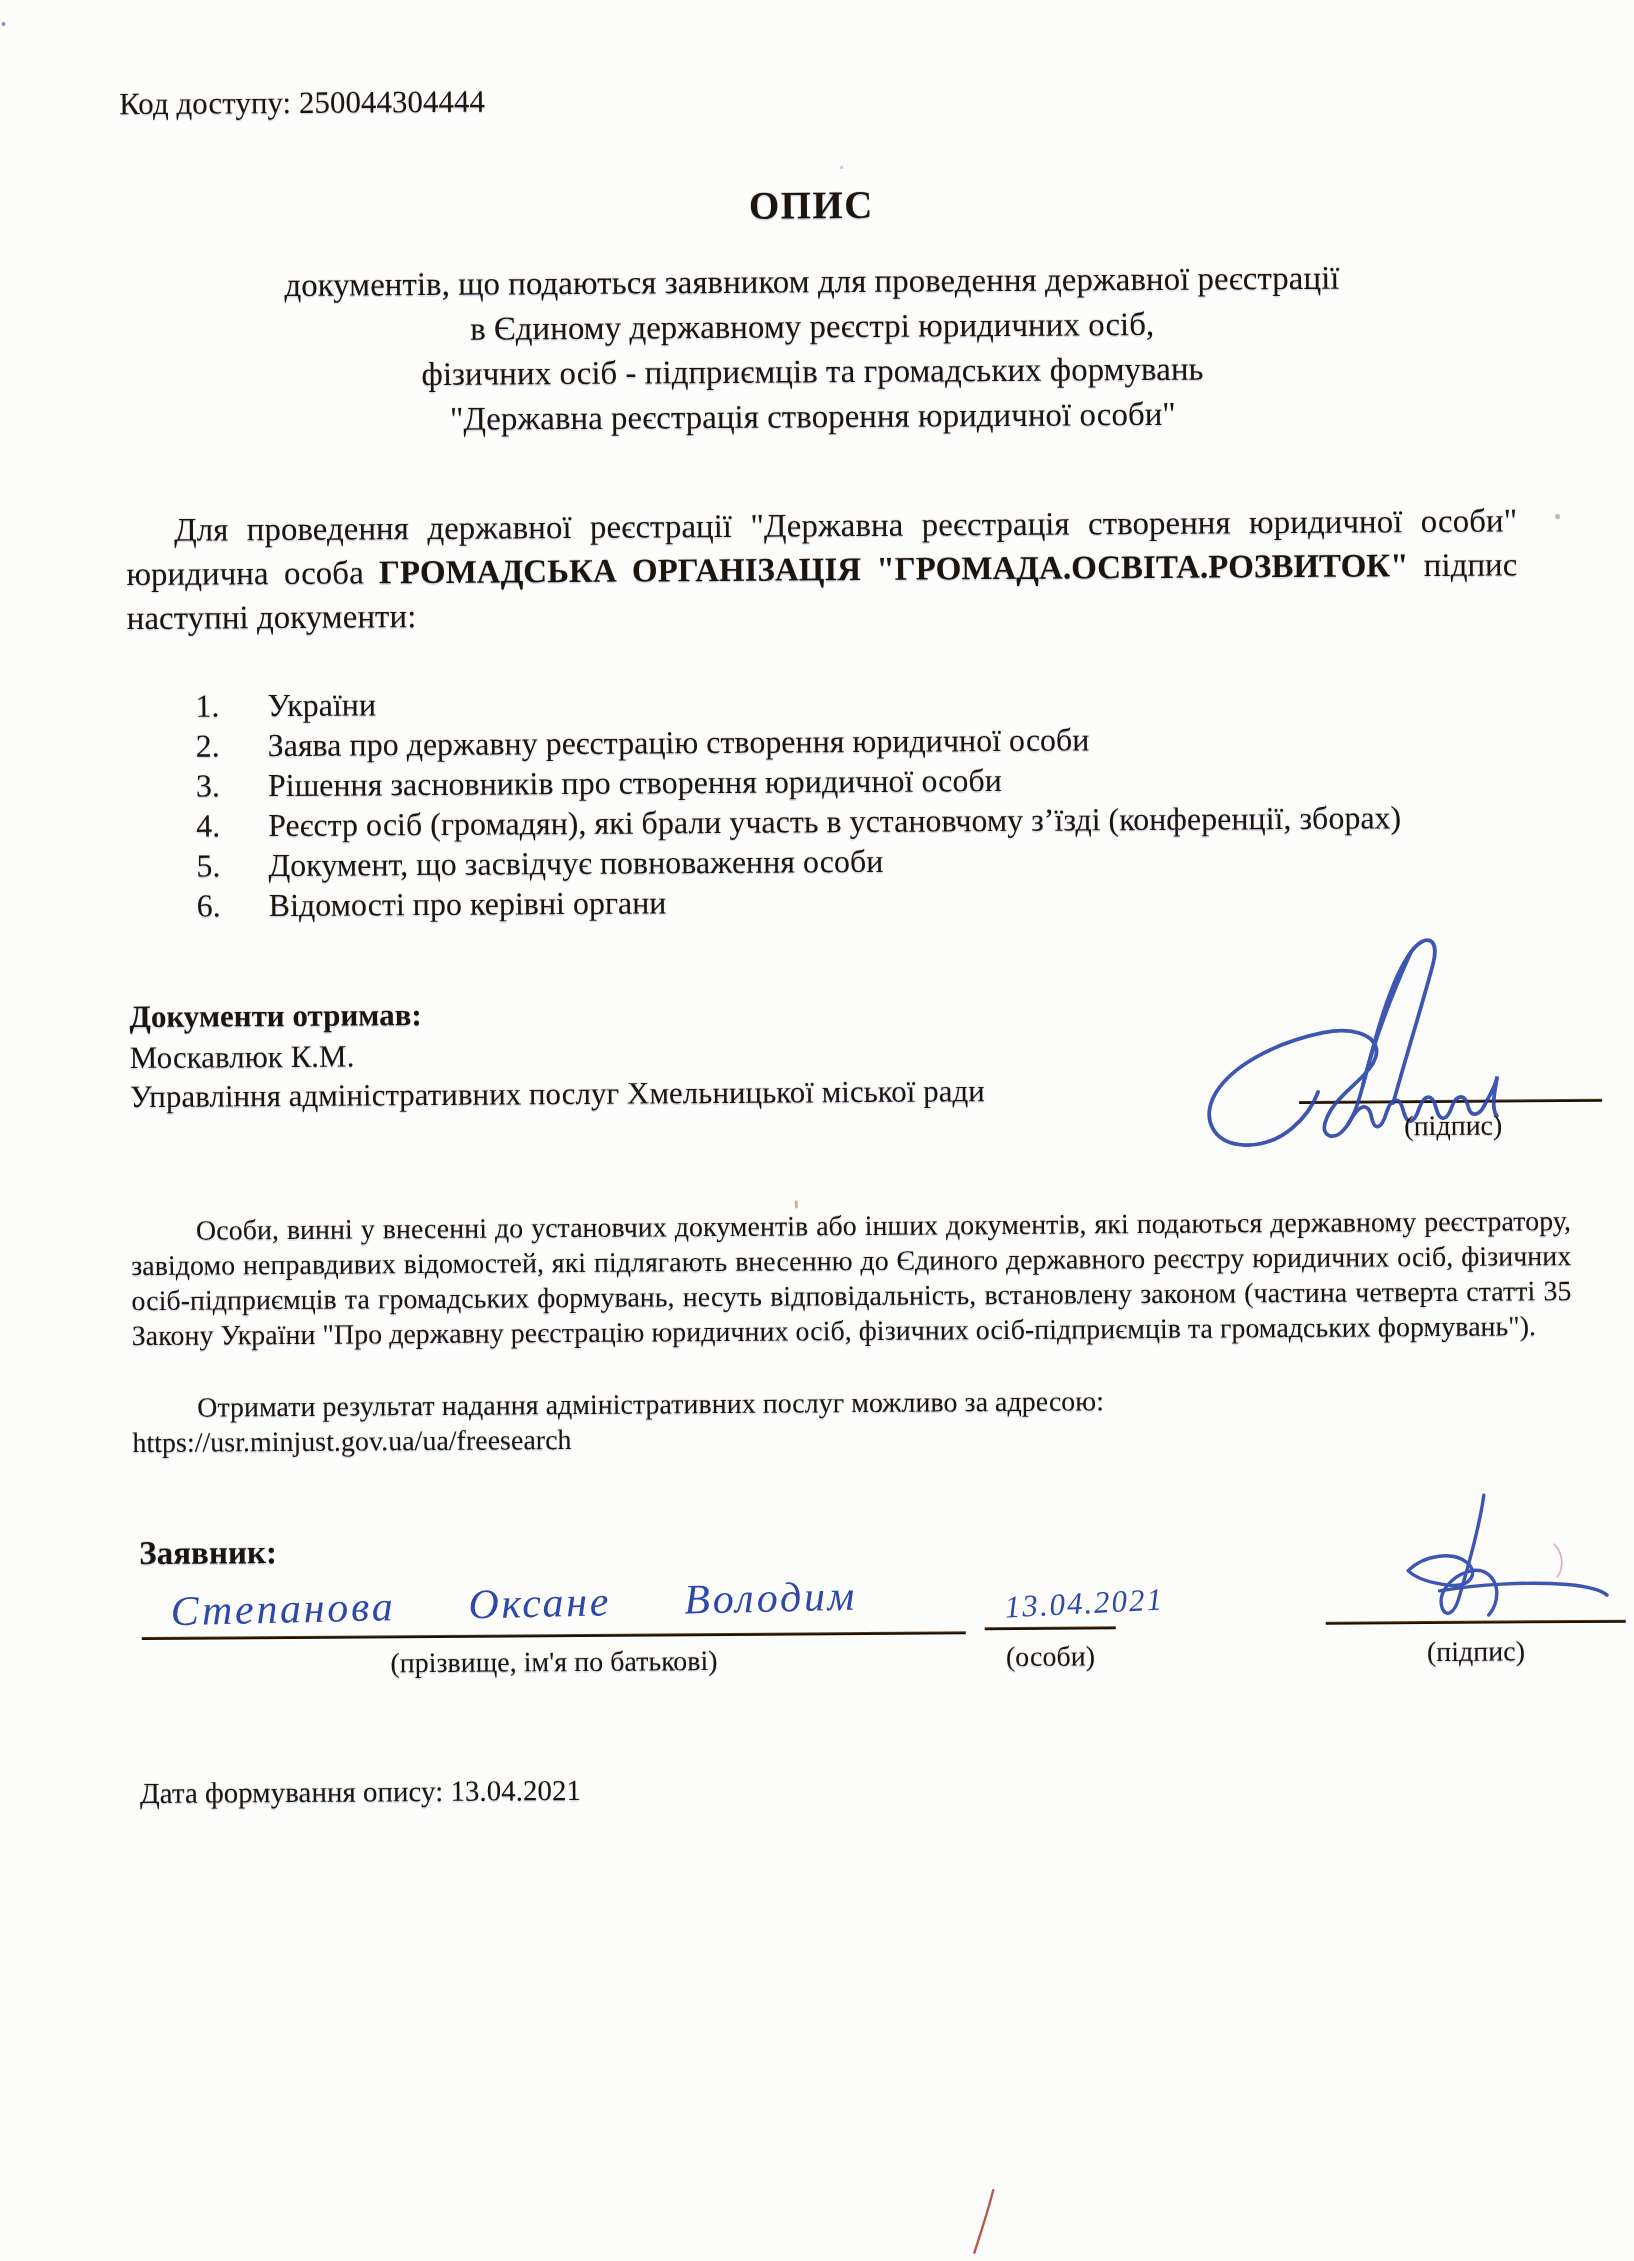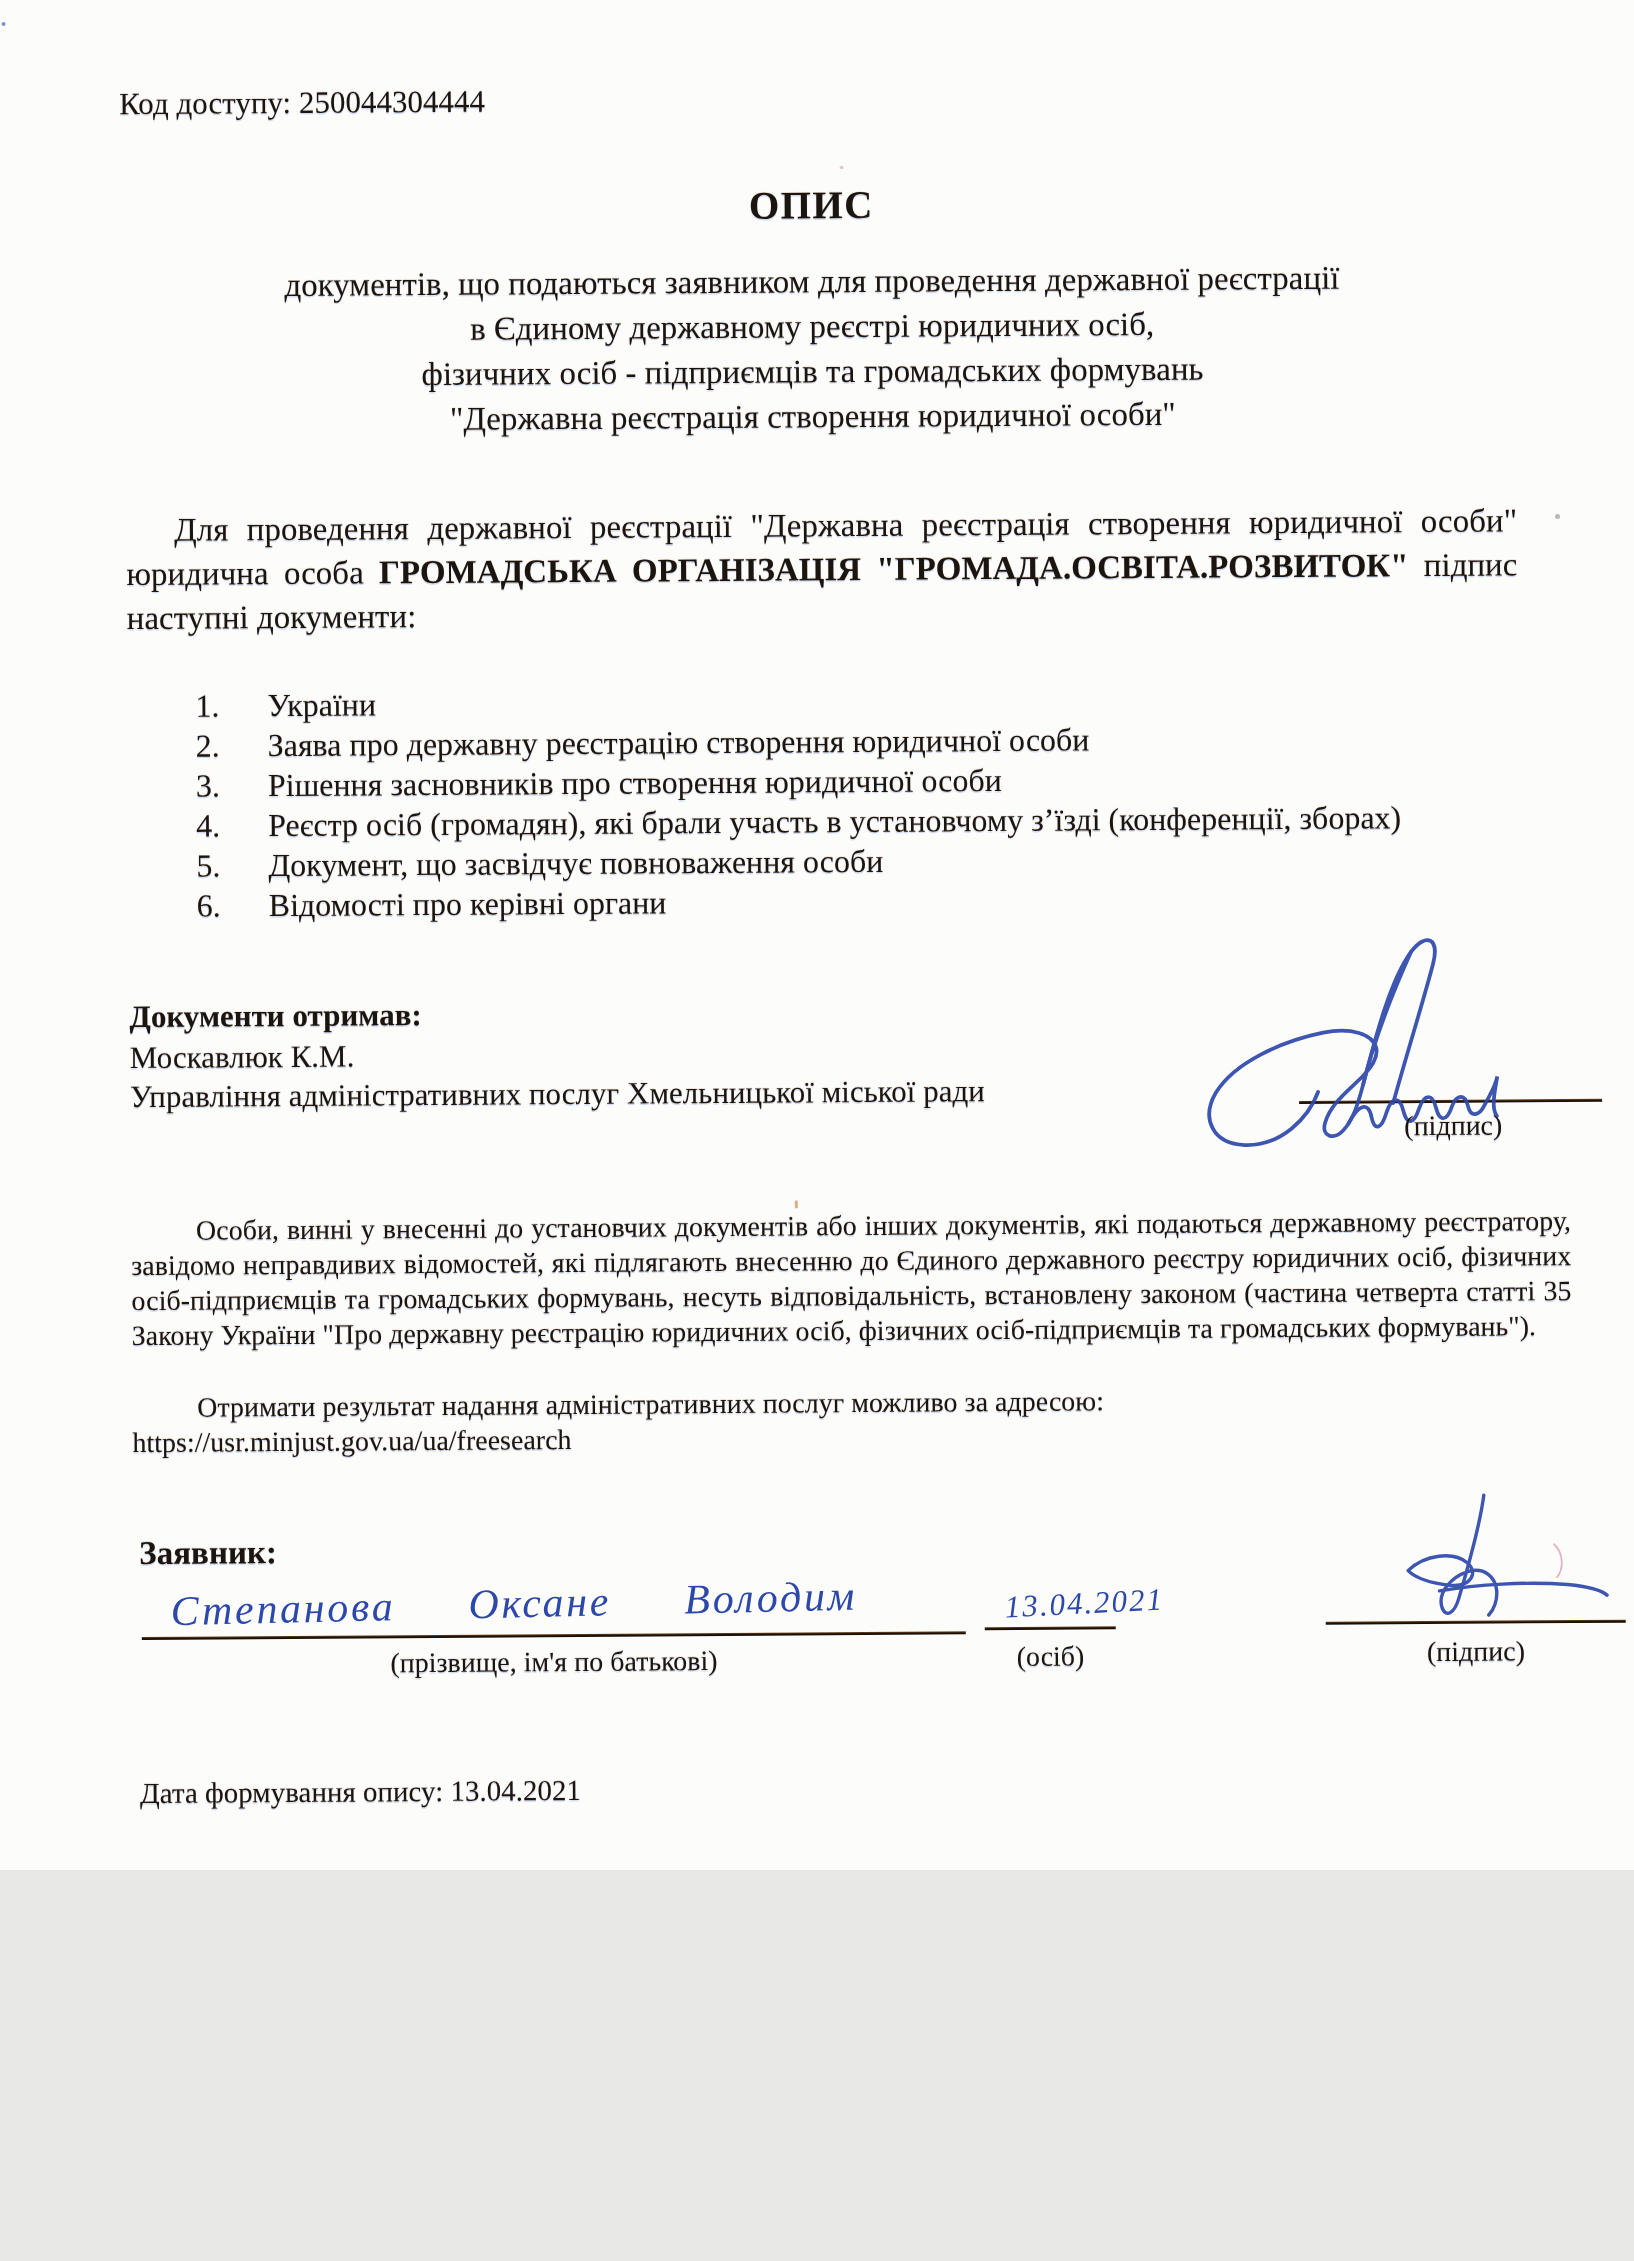--- a/index.html
+++ b/index.html
@@ -1,18 +1,18 @@
 <!DOCTYPE html>
 <html style="font-size:11px"><head>
 <meta charset="utf-8">
 <style>
   html,body{margin:0;padding:0;background:#e8e8e6;}
   .page{
     position:relative;
-    width:1635px;height:1870px;
+    width:1635px;height:2261px;
     background:#fcfcfa;
     overflow:hidden;
     font-family:"Liberation Serif","DejaVu Serif",serif;
     color:#1b1510;
   }
   .content{
     position:absolute;inset:0;
     transform:rotate(-0.4deg);
     transform-origin:0px 1091px;
   }
@@ -127,21 +127,21 @@
     </div>
 
     <div class="abs printed bold" style="left:136px;top:1536px;font-size:33px;">Заявник:</div>
 
     <div class="abs ink hand-name" style="left:167px;top:1583px;">Степанова Оксане Володим</div>
     <div class="abs rule" style="left:138px;top:1638px;width:824px;"></div>
     <div class="abs caption printed" style="left:138px;top:1650px;width:824px;">(прізвище, ім'я по батькові)</div>
 
     <div class="abs ink hand-date" style="left:1001px;top:1593px;">13.04.2021</div>
     <div class="abs rule" style="left:981px;top:1634px;width:131px;"></div>
-    <div class="abs caption printed" style="left:981px;top:1648px;width:131px;">(осіб)</div>
+    <div class="abs caption printed" style="left:981px;top:1648px;width:131px;">(особи)</div>
 
     <div class="abs rule" style="left:1322px;top:1631px;width:300px;"></div>
     <svg class="abs" style="left:1357px;top:1493px;" width="286" height="147" viewBox="0 0 420 215">
       <g fill="none" stroke="#2d48ab" stroke-width="5" stroke-linecap="round" opacity="0.92">
         <path d="M182 18 C176 62, 158 124, 144 170 C138 190, 126 198, 120 184 C112 162, 132 138, 158 130 C182 123, 198 138, 200 158 C201 172, 196 186, 188 194"></path>
         <path d="M70 128 C95 104, 137 100, 157 117 C174 132, 162 153, 132 150 C106 147, 82 140, 70 128"></path>
         <path d="M116 158 C172 149, 244 145, 304 150 C334 153, 354 159, 362 166"></path>
       </g>
       <path d="M284 90 C298 103, 300 126, 288 140" fill="none" stroke="#cc6fa0" stroke-width="2.5" opacity="0.55"></path>
     </svg>

